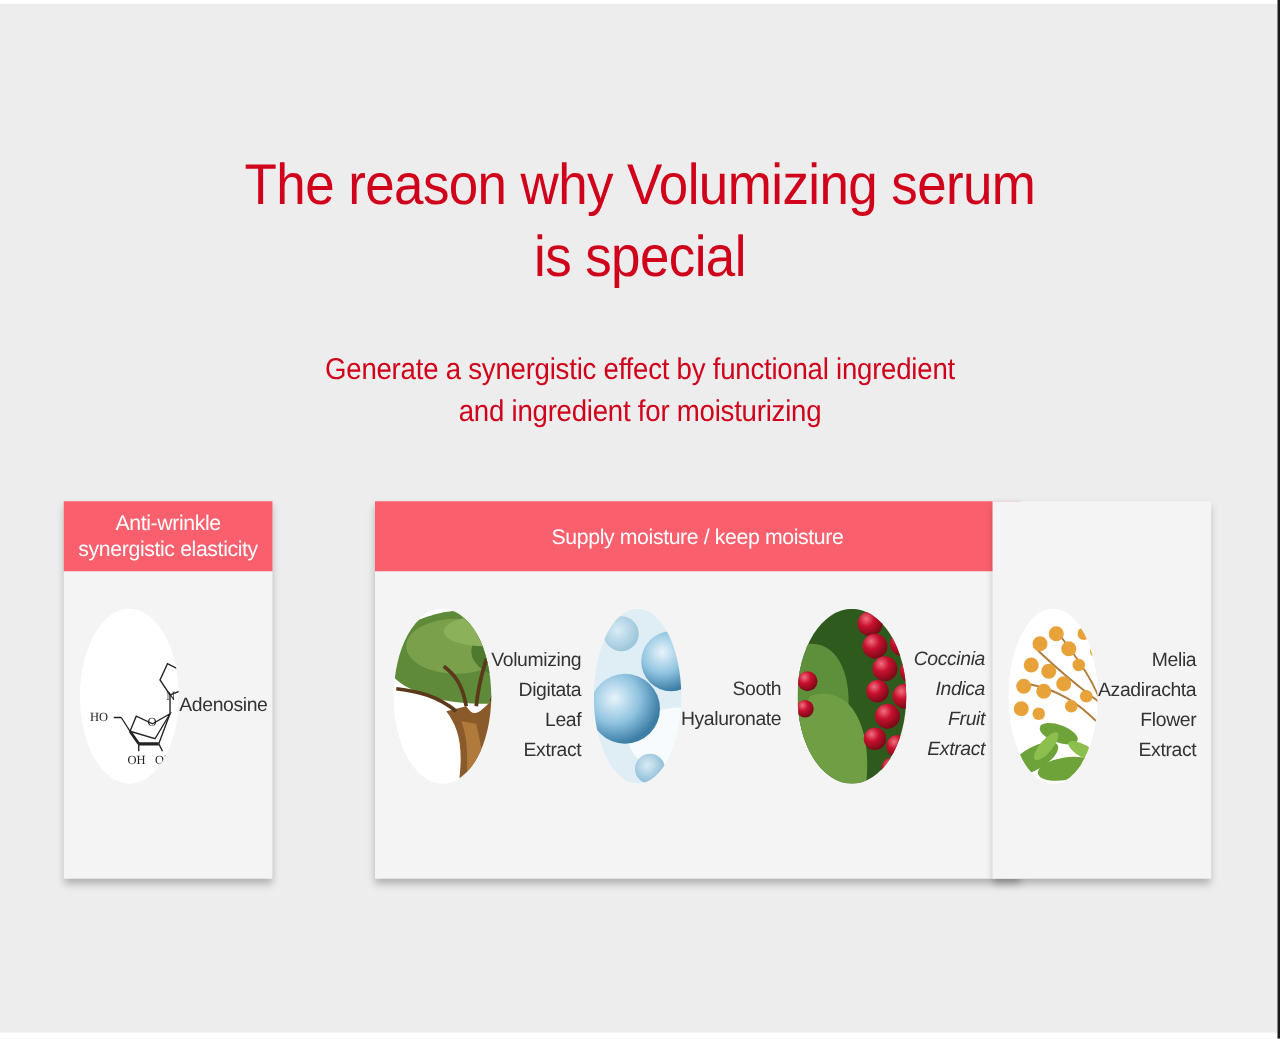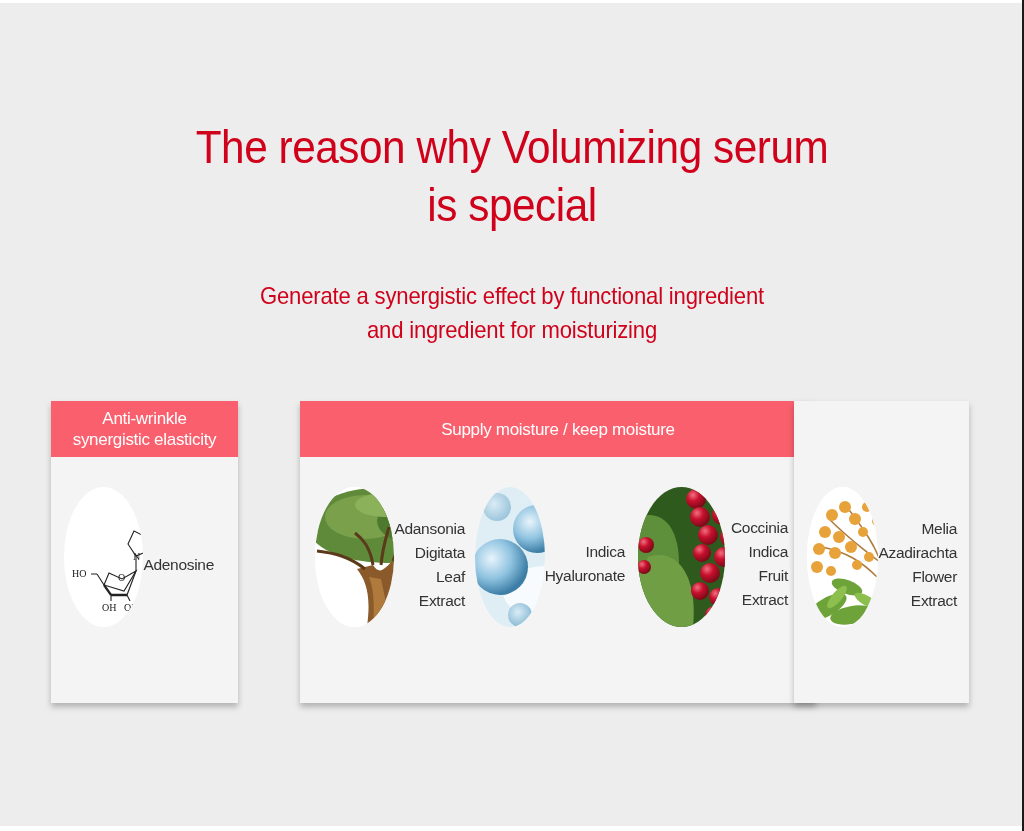--- a/index.html
+++ b/index.html
@@ -65,21 +65,21 @@
 <div class="title">
   <div>The reason why Volumizing serum</div>
   <div>is special</div>
 </div>
 
 <div class="subtitle">
   <div>Generate a synergistic effect by functional ingredient</div>
   <div>and ingredient for moisturizing</div>
 </div>
 
-<div class="panel" style="left:51px; width:187px;">
+<div class="panel" style="left:51px; width:167px;">
   <div class="panel-header">
     <div>
       <span>Anti-wrinkle</span>
       <span>synergistic elasticity</span>
     </div>
   </div>
   <div class="item" style="left:13px;">
     <div class="circle">
       <svg width="140" height="140" viewBox="0 0 140 140">
         <g stroke="#222" stroke-width="1.1" fill="none">
@@ -140,21 +140,21 @@
         <path d="M58,140 C60,115 58,100 54,90 L66,92 C70,110 72,120 74,140 Z" fill="#b07a3c"></path>
         <g stroke="#5a3a1a" stroke-width="3" fill="none">
           <path d="M50,82 C35,70 20,66 2,64"></path>
           <path d="M58,78 C55,60 48,52 40,46"></path>
           <path d="M84,68 C98,58 115,56 138,60"></path>
           <path d="M78,74 C84,56 96,48 108,44"></path>
           <path d="M66,78 C68,58 72,48 74,40"></path>
         </g>
       </svg>
     </div>
-    <div class="item-label">Adansonia Digitata
+    <div class="item-label">Volumizing Digitata
 Leaf Extract</div>
   </div>
 
   <div class="item" style="left:175px;">
     <div class="circle">
       <svg width="140" height="140" viewBox="0 0 140 140">
         <defs>
           <radialGradient id="bub" cx="35%" cy="35%" r="65%">
             <stop offset="0%" stop-color="#e8f4fb"></stop>
             <stop offset="55%" stop-color="#8fc3e0"></stop>
@@ -171,24 +171,24 @@
         <circle cx="100" cy="30" r="20" fill="url(#bubsoft)" opacity="0.8"></circle>
         <circle cx="132" cy="45" r="16" fill="url(#bubsoft)" opacity="0.7"></circle>
         <circle cx="25" cy="80" r="28" fill="url(#bub)"></circle>
         <circle cx="62" cy="42" r="24" fill="url(#bub)"></circle>
         <circle cx="118" cy="92" r="20" fill="url(#bub)"></circle>
         <circle cx="108" cy="128" r="16" fill="url(#bubsoft)"></circle>
         <circle cx="45" cy="128" r="12" fill="url(#bubsoft)" opacity="0.8"></circle>
         <circle cx="92" cy="70" r="10" fill="url(#bubsoft)" opacity="0.8"></circle>
       </svg>
     </div>
-    <div class="item-label" style="margin-top:13px;">Indica Hyaluronate</div>
-  </div>
-
-  <div class="item" style="left:338px;">
+    <div class="item-label" style="margin-top:13px;">Sooth Hyaluronate</div>
+  </div>
+
+  <div class="item" style="left:338px;font-style:italic;">
     <div class="circle">
       <svg width="140" height="140" viewBox="0 0 140 140">
         <defs>
           <radialGradient id="berry" cx="35%" cy="30%" r="70%">
             <stop offset="0%" stop-color="#f07080"></stop>
             <stop offset="45%" stop-color="#c8102e"></stop>
             <stop offset="100%" stop-color="#7a0a18"></stop>
           </radialGradient>
         </defs>
         <rect width="140" height="140" fill="#2f5a1e"></rect>

